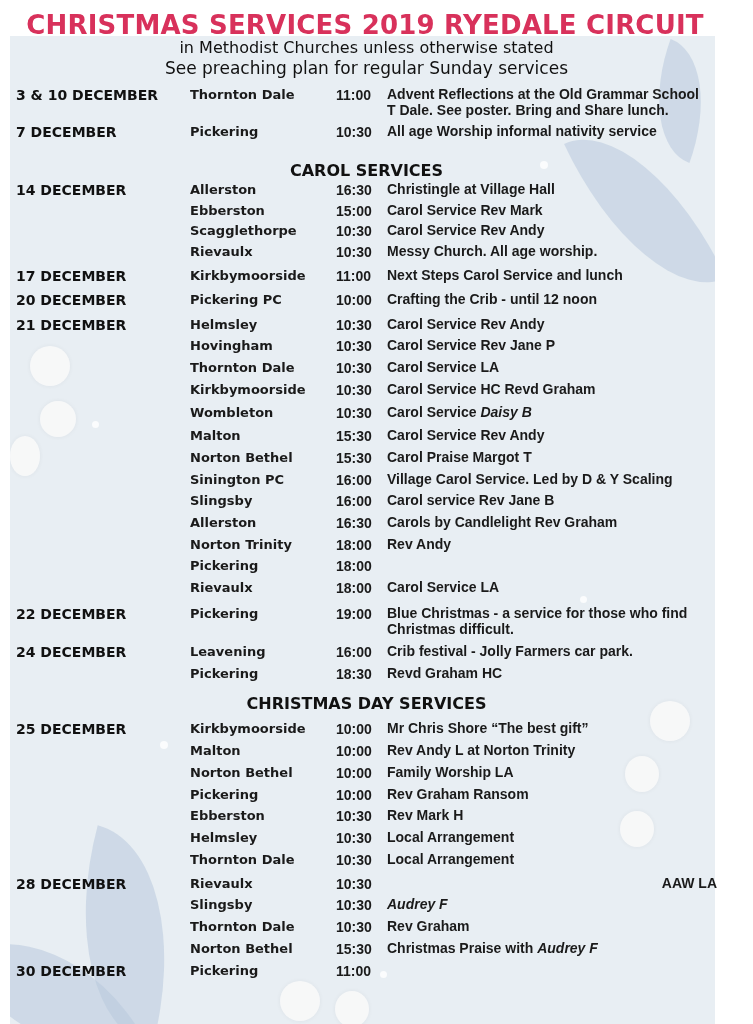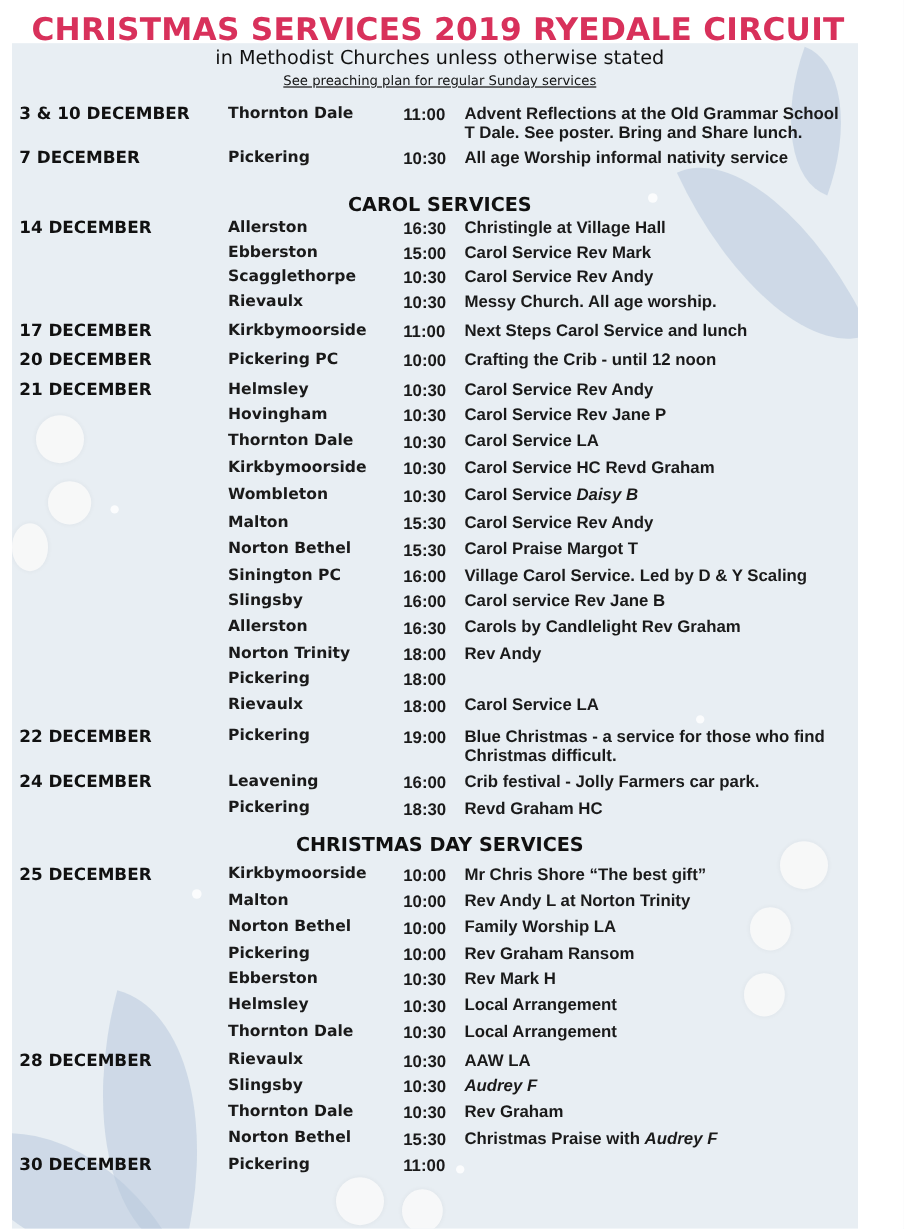--- a/index.html
+++ b/index.html
@@ -19,21 +19,21 @@
     .leaf { background: #b8c9dc; border-radius: 0 100% 0 100%; opacity: 0.55; }
     .berry { background: #fafafa; border-radius: 50%; opacity: 0.85; box-shadow: 0 0 6px rgba(0,0,0,0.06); }
     .snow { background: #fff; border-radius: 50%; opacity: 0.8; }
 
     .subtitle {
       position: absolute; left: 0; top: 38px; width: 733px; text-align: center;
       font-family: "DejaVu Sans", sans-serif; font-size: 16px; line-height: 20px; color: #111;
     }
     .subnote {
       position: absolute; left: 0; top: 60px; width: 733px; text-align: center;
-      font-family: "DejaVu Sans", sans-serif; font-size: 11px; line-height: 16px; color: #111; text-decoration: underline;
+      font-family: "DejaVu Sans", sans-serif; font-size: 17px; line-height: 16px; color: #111;
     }
 
     .row { position: absolute; left: 0; width: 753px; height: 20px; font-size: 14.5px; line-height: 18px; }
     .date { position: absolute; left: 16px; font-family: "DejaVu Sans", sans-serif; font-weight: bold; font-size: 14px; }
     .place { position: absolute; left: 190px; font-family: "DejaVu Sans", sans-serif; font-weight: bold; font-size: 13px; color: #1a1a1a; }
     .time { position: absolute; left: 336px; font-weight: bold; font-size: 14px; color: #1a1a1a; }
     .desc { position: absolute; left: 387px; width: 330px; font-weight: bold; font-size: 14px; color: #1a1a1a; line-height: 16px; }
     .desc em { font-style: italic; }
 
     .section {
@@ -252,21 +252,21 @@
     <span class="place">Helmsley</span>
     <span class="time">10:30</span>
     <span class="desc">Local Arrangement</span>
   </div>
 <div class="row" style="top:851px;">
     <span class="date"></span>
     <span class="place">Thornton Dale</span>
     <span class="time">10:30</span>
     <span class="desc">Local Arrangement</span>
   </div>
-<div class="row" style="top:875px;">
+<div class="row" style="top:875px;text-align:right;">
     <span class="date">28 DECEMBER</span>
     <span class="place">Rievaulx</span>
     <span class="time">10:30</span>
     <span class="desc">AAW LA</span>
   </div>
 <div class="row" style="top:896px;">
     <span class="date"></span>
     <span class="place">Slingsby</span>
     <span class="time">10:30</span>
     <span class="desc"><span></span><em>Audrey F</em></span>

